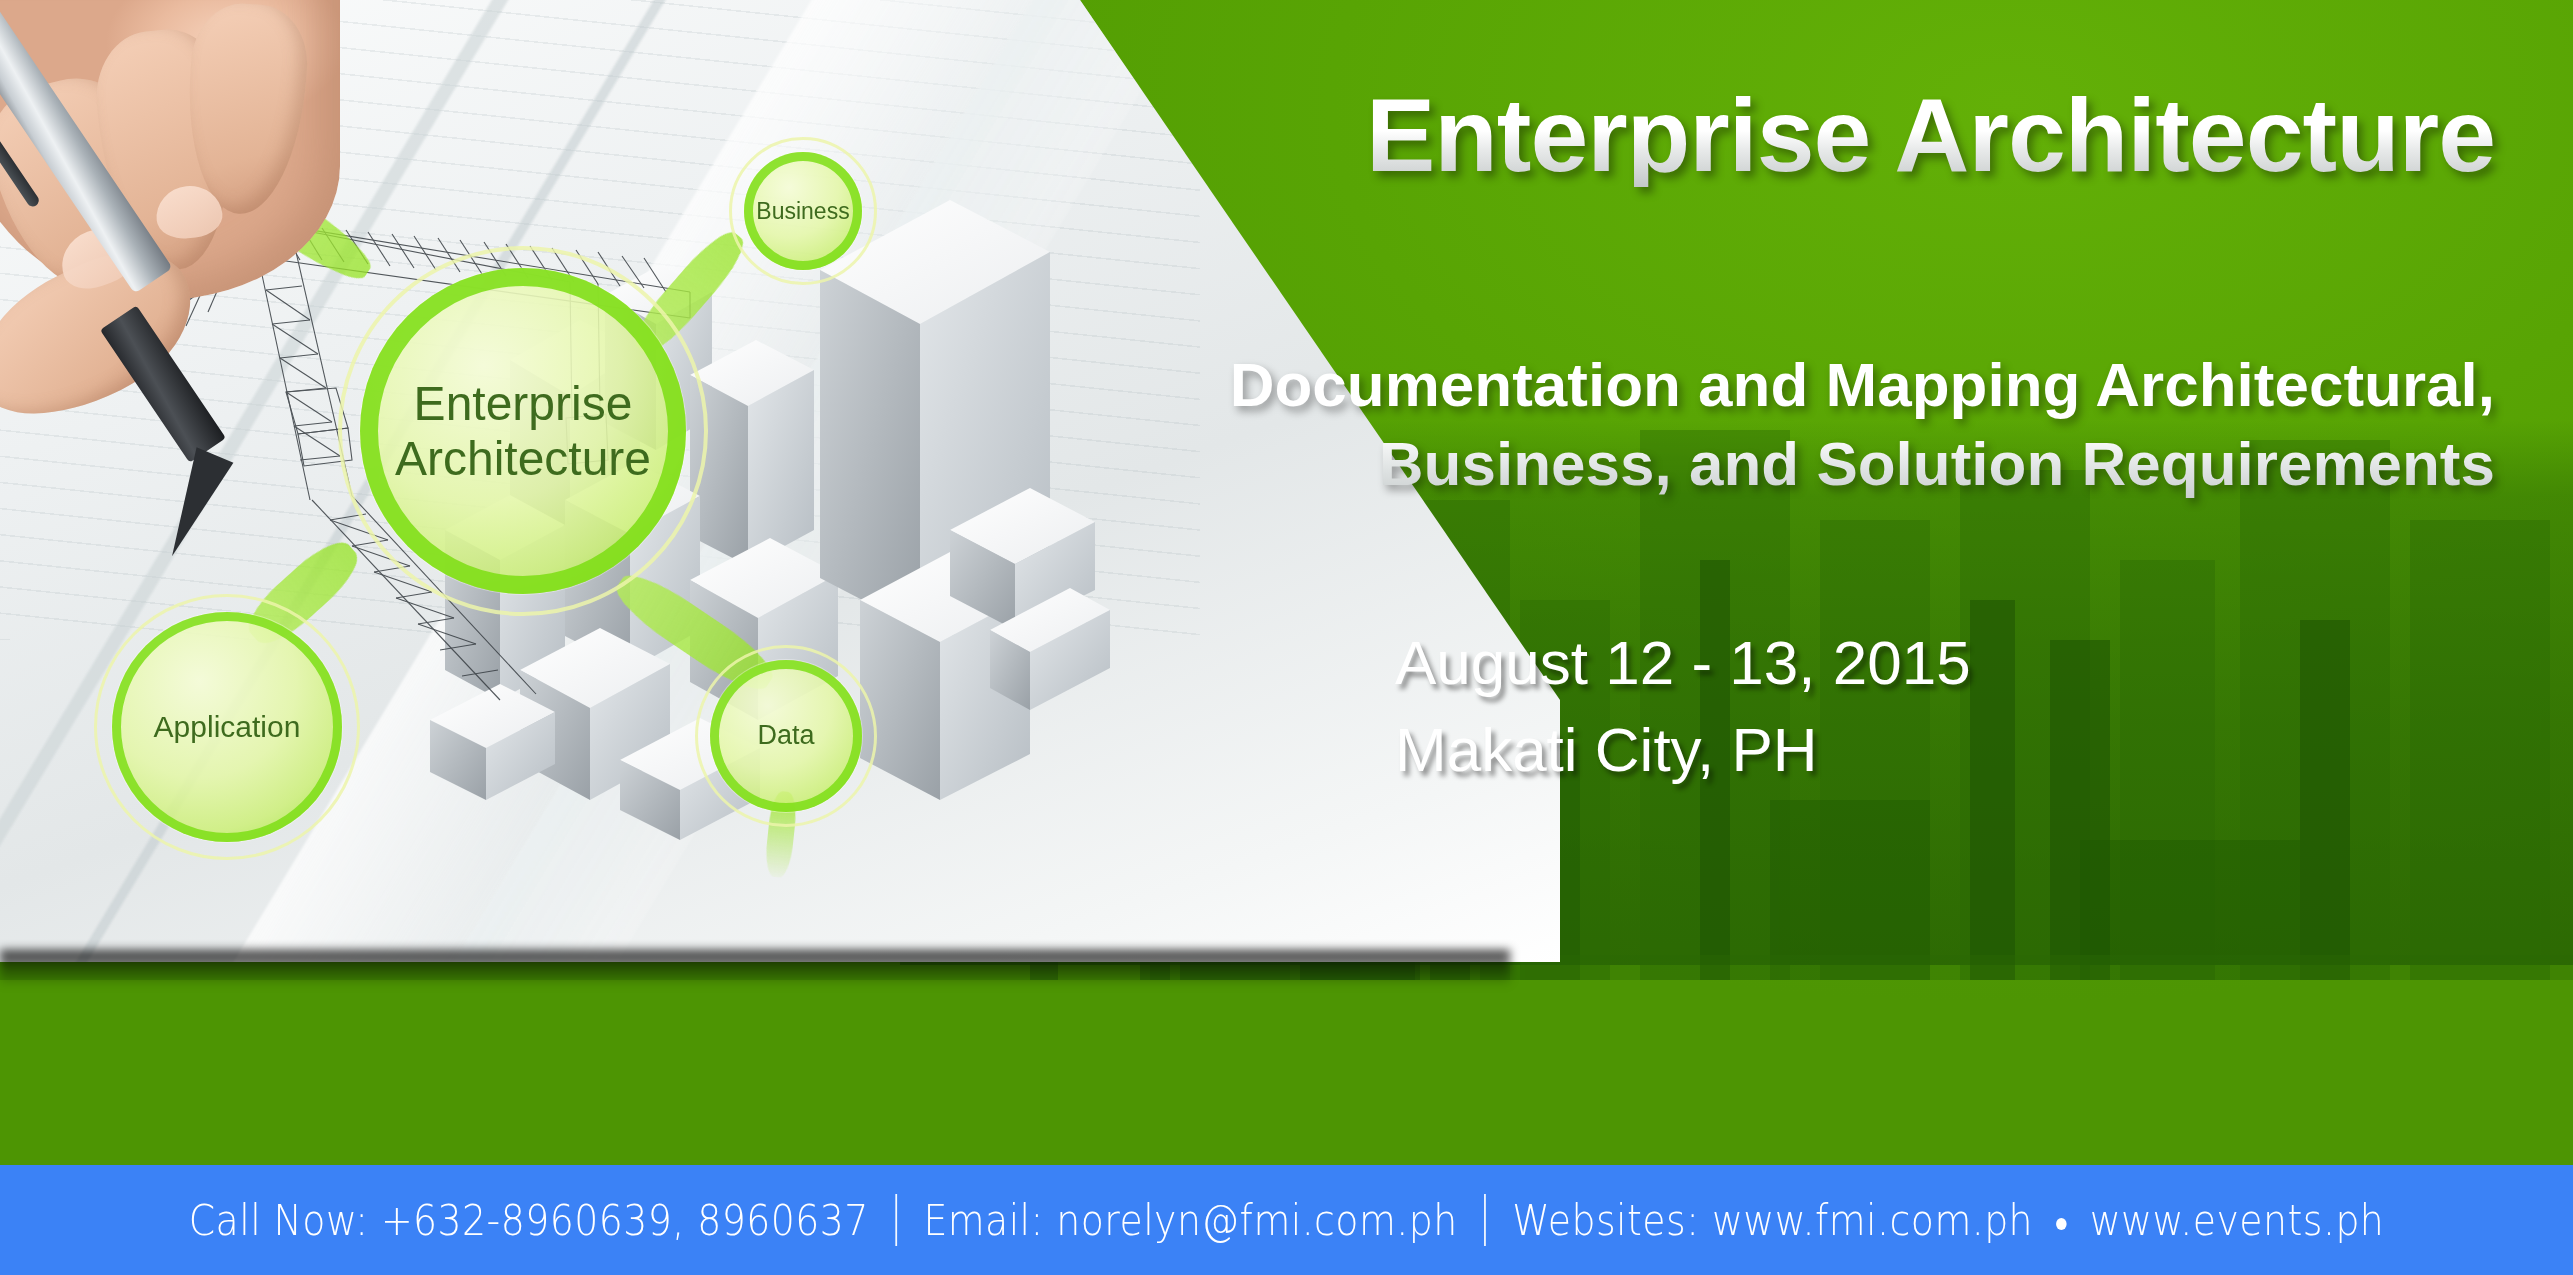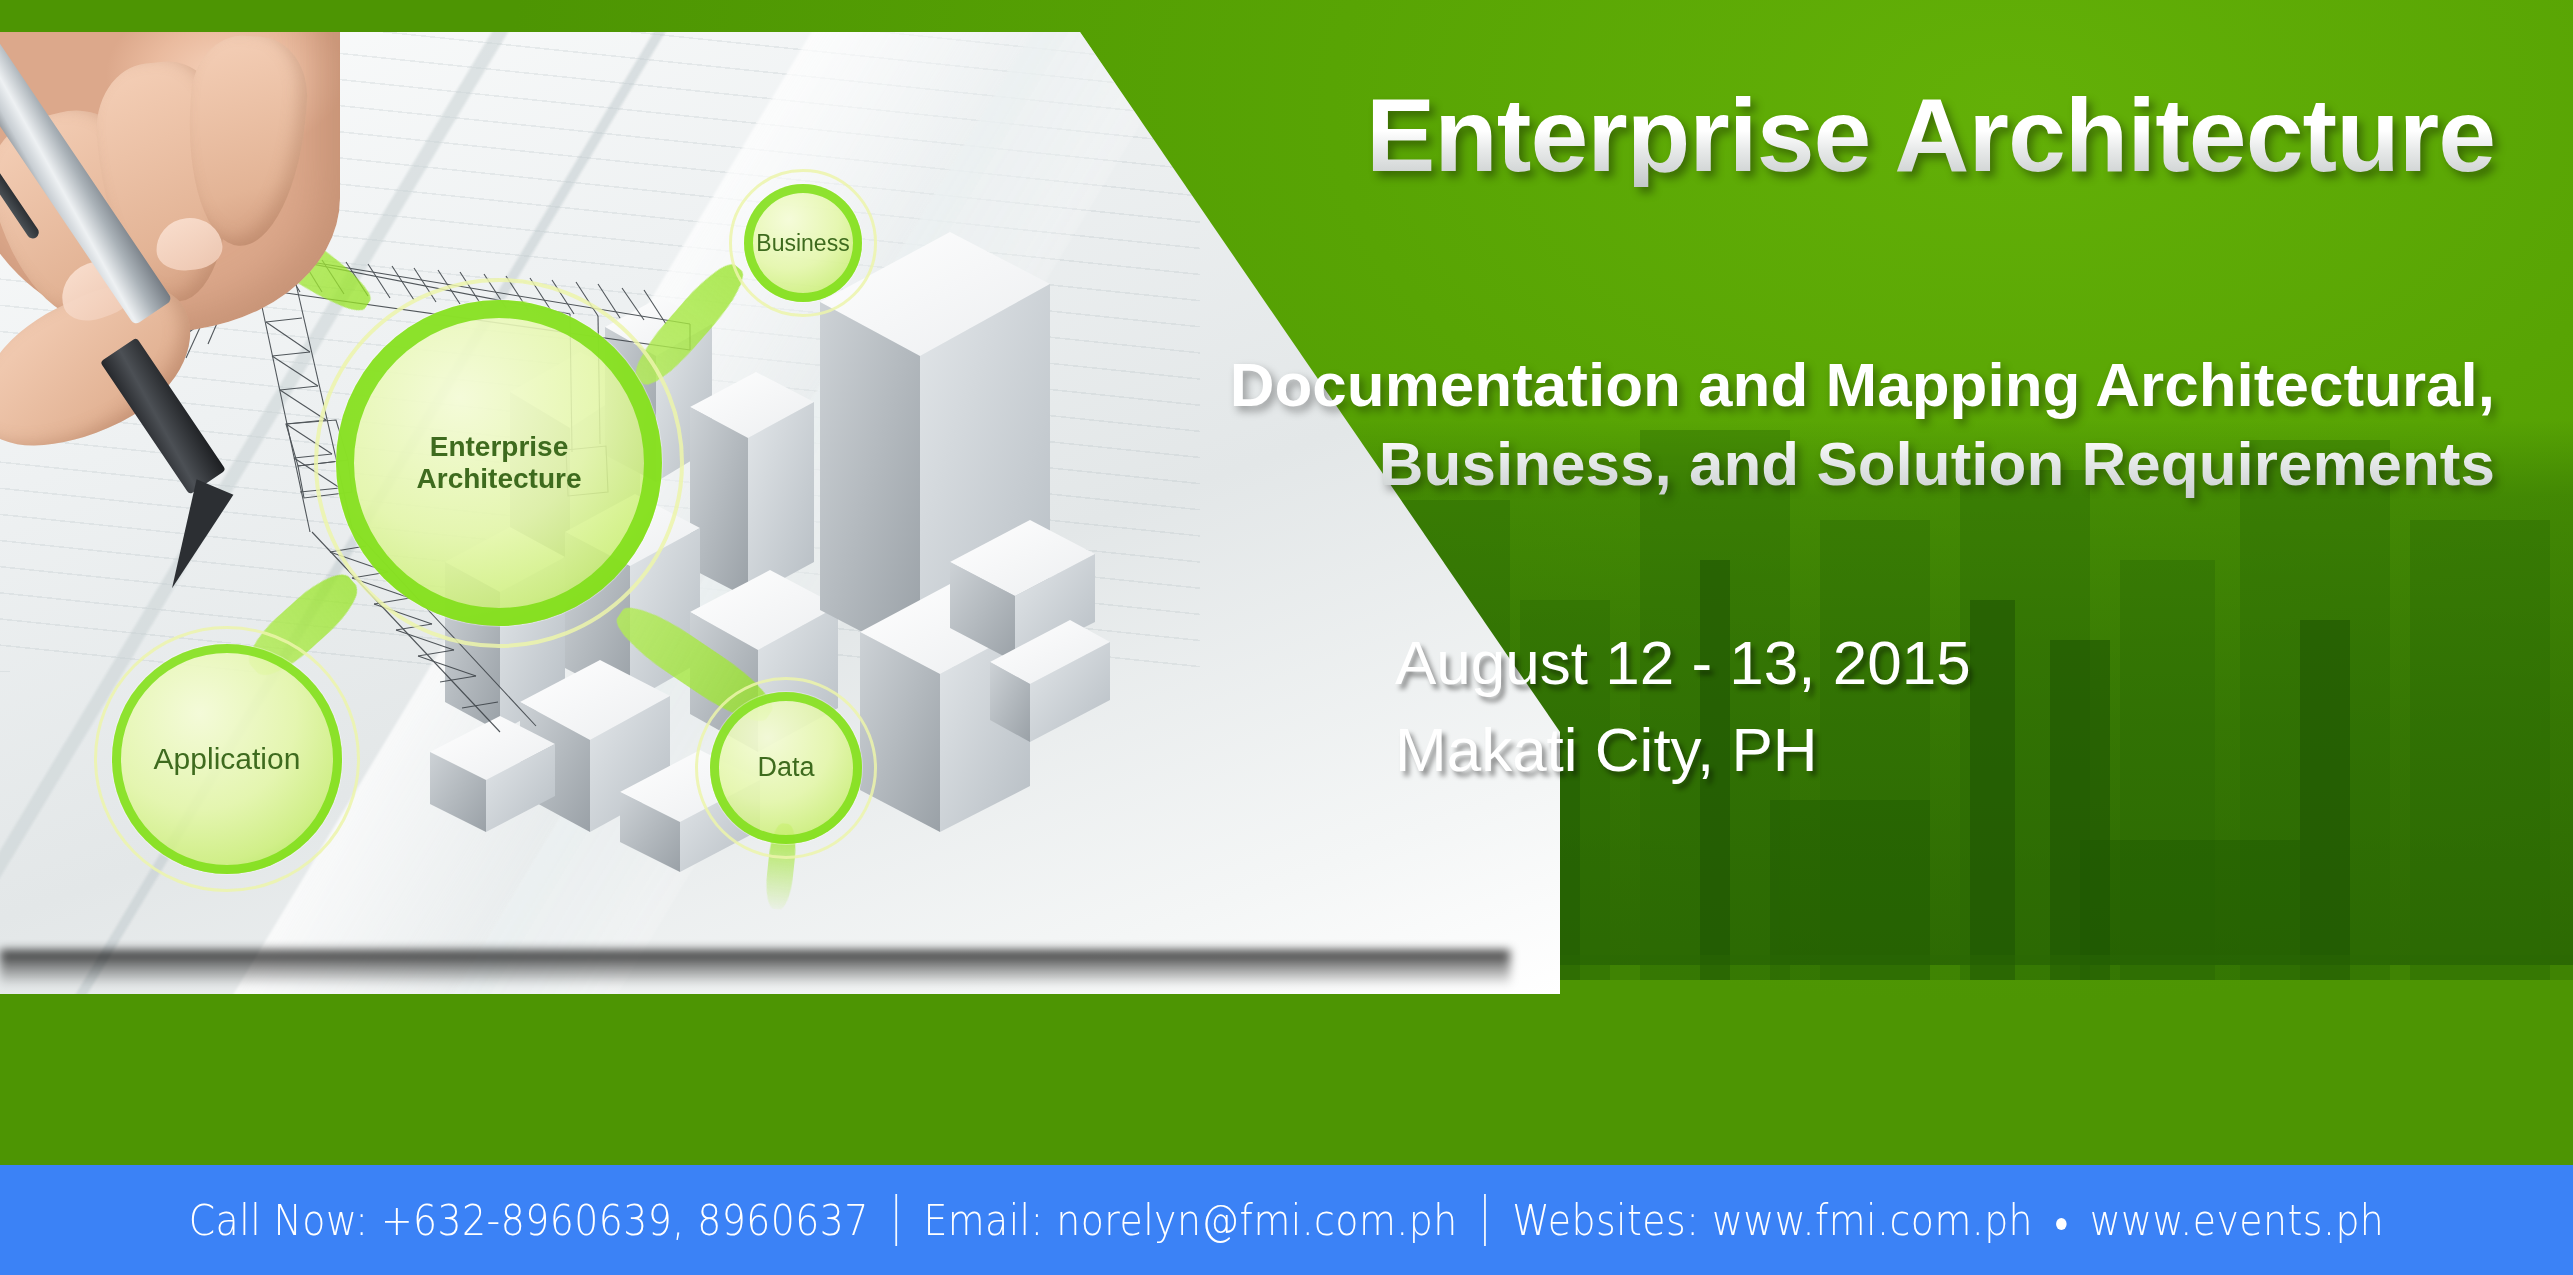--- a/index.html
+++ b/index.html
@@ -35,21 +35,20 @@
   .skyline { position:absolute; left:0; top:0; width:2573px; height:980px; }
   .skyline svg { display:block; width:100%; height:100%; }
 
   
   .photo-panel {
     position:absolute; left:0; top:0;
     width:1560px; height:962px;
     background:linear-gradient(160deg,#fbfcfc 0%,#eef1f2 30%,#e3e7e8 58%,#f4f6f6 86%,#ffffff 100%);
     clip-path: polygon(0 0, 1080px 0, 1560px 700px, 1560px 962px, 0 962px);
     overflow:hidden;
-    margin-top:32px;
   }
   .panel-shadow {
     position:absolute; left:0; top:950px; width:1510px; height:36px;
     background:linear-gradient(180deg, rgba(0,0,0,0.82) 0%, rgba(0,0,0,0.45) 40%, rgba(0,0,0,0.0) 100%);
     filter:blur(5px);
   }
 
   
   .streak {
     position:absolute; background:rgba(255,255,255,0.55);
@@ -134,21 +133,21 @@
       inset 0 0 0 9px rgba(126,222,22,0.85),
       0 0 0 1px rgba(255,255,255,0.35);
   }
   .bubble::after {
     content:""; position:absolute; inset:-15px;
     border-radius:50%; border:3px solid rgba(236,245,170,0.85);
     pointer-events:none;
   }
   .b-tech  { left:96px;  top:60px;  width:122px; height:122px; font-size:23px; }
   .b-biz   { left:744px; top:152px; width:118px; height:118px; font-size:23px; }
-  .b-core  { left:336px; top:268px; width:326px; height:326px; font-size:28px; font-weight:700;
+  .b-core  { left:360px; top:268px; width:326px; height:326px; font-size:48px; font-weight:400;
              box-shadow: inset 0 0 0 18px rgba(126,222,22,0.88), 0 0 0 1px rgba(255,255,255,0.35); }
   .b-core::after { inset:-22px; border-width:4px; }
   .b-app   { left:112px; top:612px; width:230px; height:230px; font-size:30px; }
   .b-app::after { inset:-18px; }
   .b-data  { left:710px; top:660px; width:152px; height:152px; font-size:27px; }
 
   .connector {
     position:absolute; background:linear-gradient(90deg, rgba(180,235,90,0.85), rgba(150,228,35,0.75));
     transform-origin:left center; border-radius:40%;
     filter:blur(0.5px);

